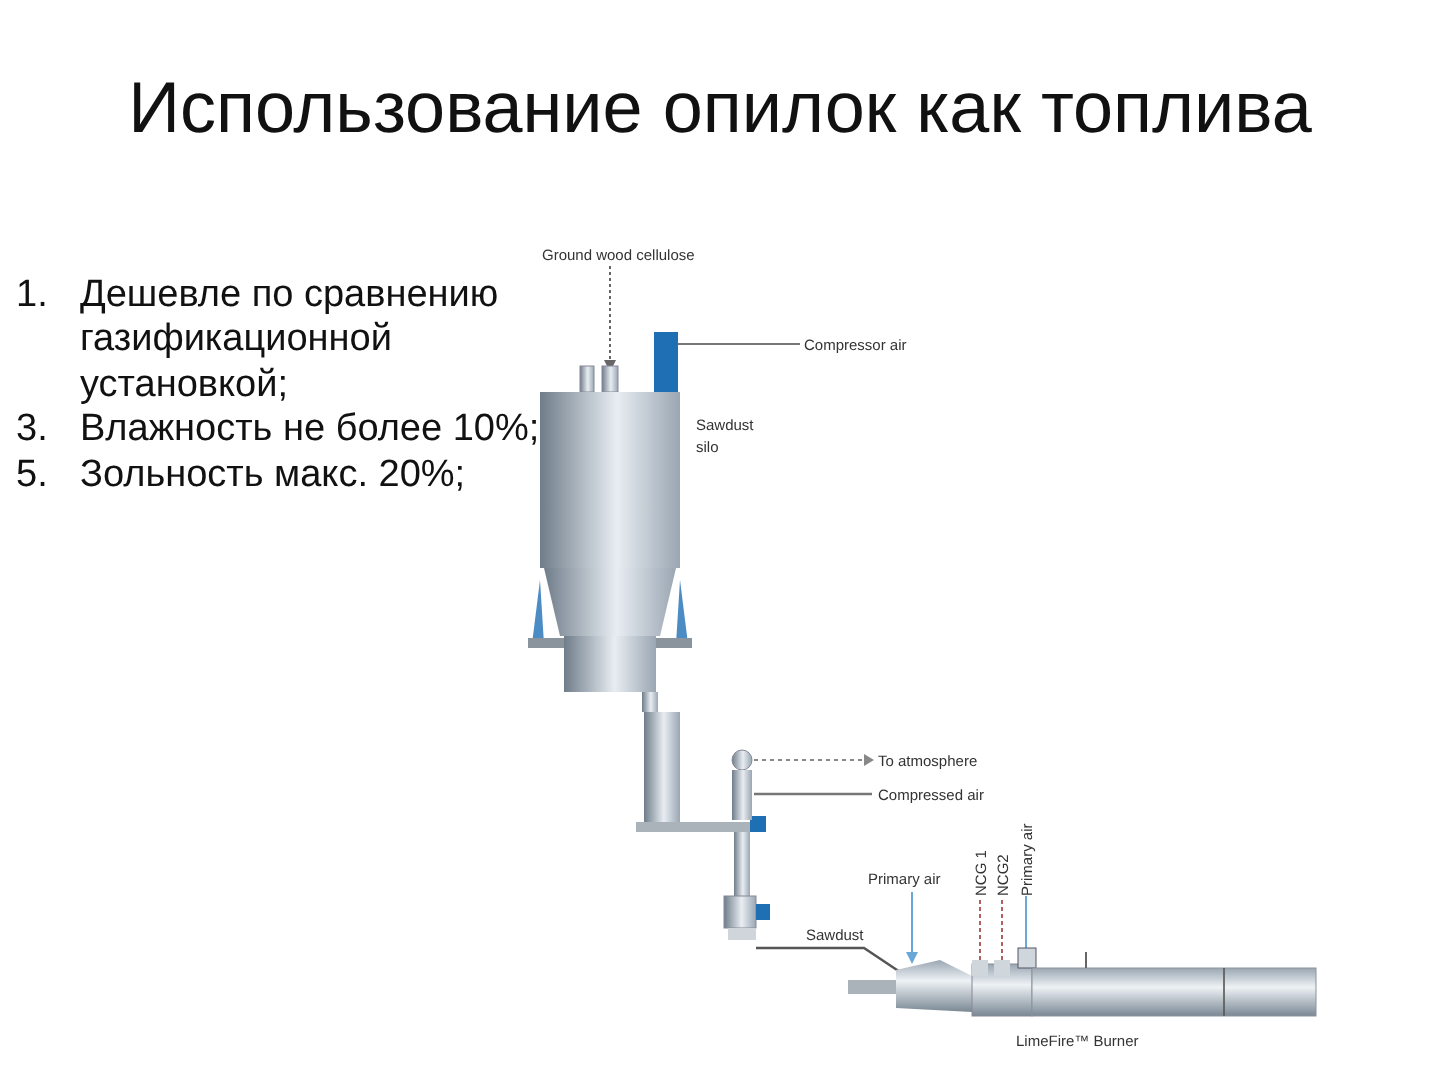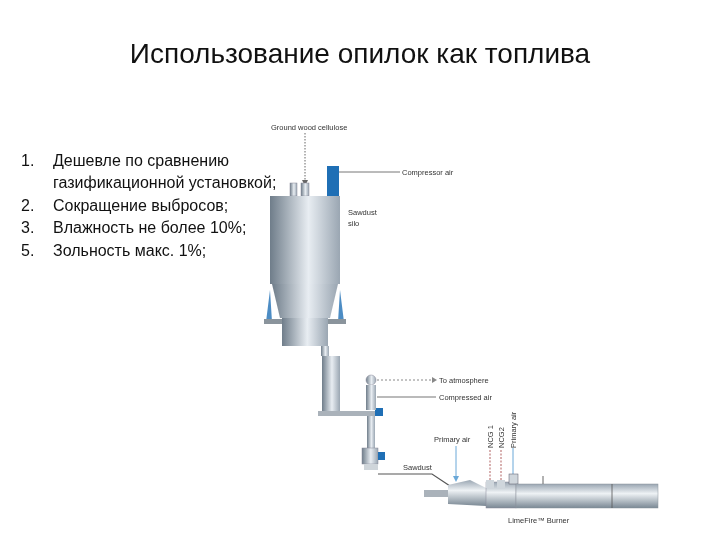--- a/index.html
+++ b/index.html
@@ -2,42 +2,41 @@
 <html><head>
   <meta charset="utf-8">
   <style>
     html, body { margin: 0; padding: 0; }
     body {
       width: 720px; height: 540px; position: relative; overflow: hidden;
       background: #ffffff; font-family: "Liberation Sans", sans-serif; color: #000;
     }
     .title {
       position: absolute; left: 0; top: 34px; width: 720px; text-align: center;
-      font-size: 28px; line-height: 40px; color: #111;
+      font-size: 36px; line-height: 40px; color: #111;
     }
     .list {
       position: absolute; left: 4px; top: 133px; width: 262px;
-      font-size: 16px; line-height: 22.4px; color: #111;
-      margin: 17px; padding: 0; list-style: none;
+      font-size: 19px; line-height: 22.4px; color: #111;
+      margin: 4px; padding: 0; list-style: none;
     }
     .list li { padding-left: 32px; text-indent: -32px; }
     .list li span.num { display: inline-block; width: 32px; text-indent: 0; }
     .diagram { position: absolute; left: 0; top: 0; width: 720px; height: 540px; }
     .lbl { font-family: "Liberation Sans", sans-serif; font-size: 7.5px; fill: #333; }
   </style>
 </head>
 <body>
 
 <div class="title">Использование опилок как топлива</div>
 
 <ul class="list">
   <li><span class="num">1.</span><span>Дешевле по сравнению газификационной установкой;</span></li>
-  <li><span class="num">2.</span><span>Сокращение выбросов;</span></li>
   <li><span class="num">3.</span><span>Влажность не более 10%;</span></li>
-  <li><span class="num">5.</span><span>Зольность макс. 1%;</span></li>
+  <li><span class="num">5.</span><span>Зольность макс. 20%;</span></li>
 </ul>
 
 <svg class="diagram" viewBox="0 0 720 540" xmlns="http://www.w3.org/2000/svg">
   <defs>
     <linearGradient id="steel" x1="0" x2="1" y1="0" y2="0">
       <stop offset="0" stop-color="#6f7d8a"></stop>
       <stop offset="0.55" stop-color="#e8edf2"></stop>
       <stop offset="1" stop-color="#9aa6b2"></stop>
     </linearGradient>
     <linearGradient id="steelH" x1="0" x2="0" y1="0" y2="1">

